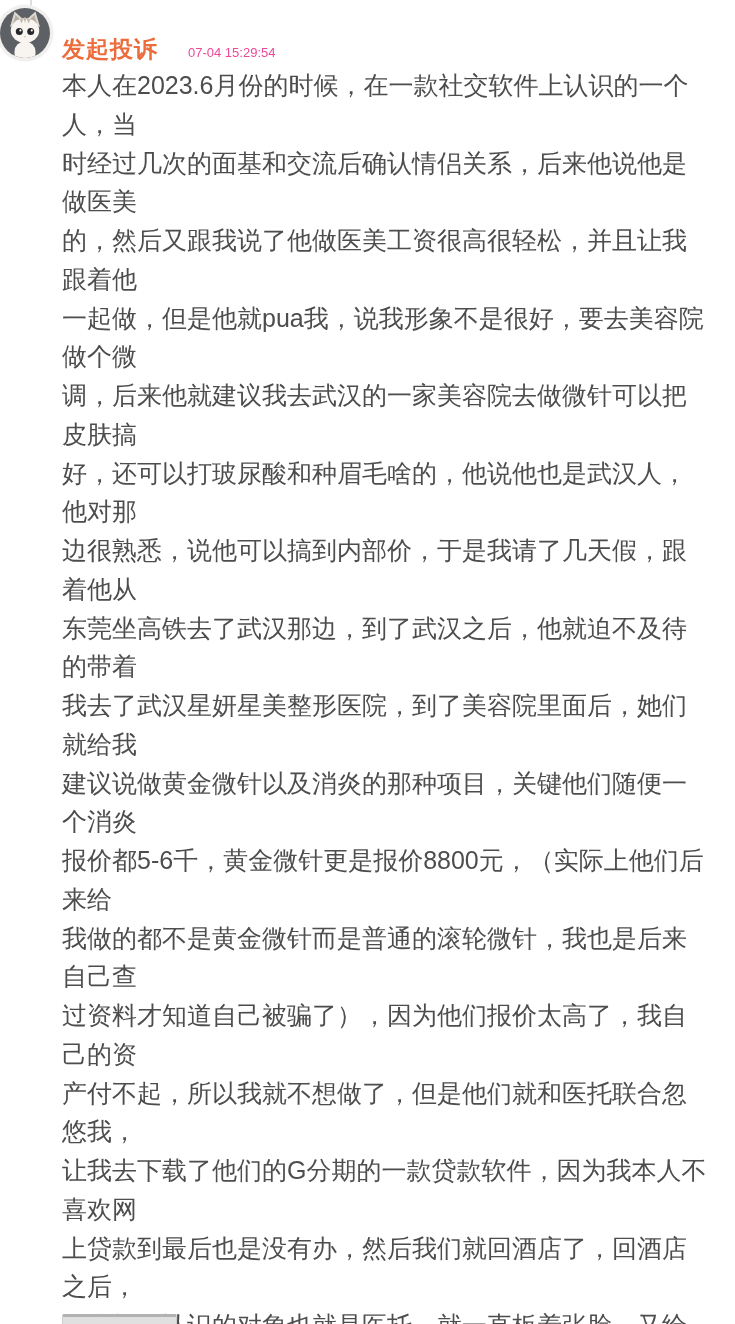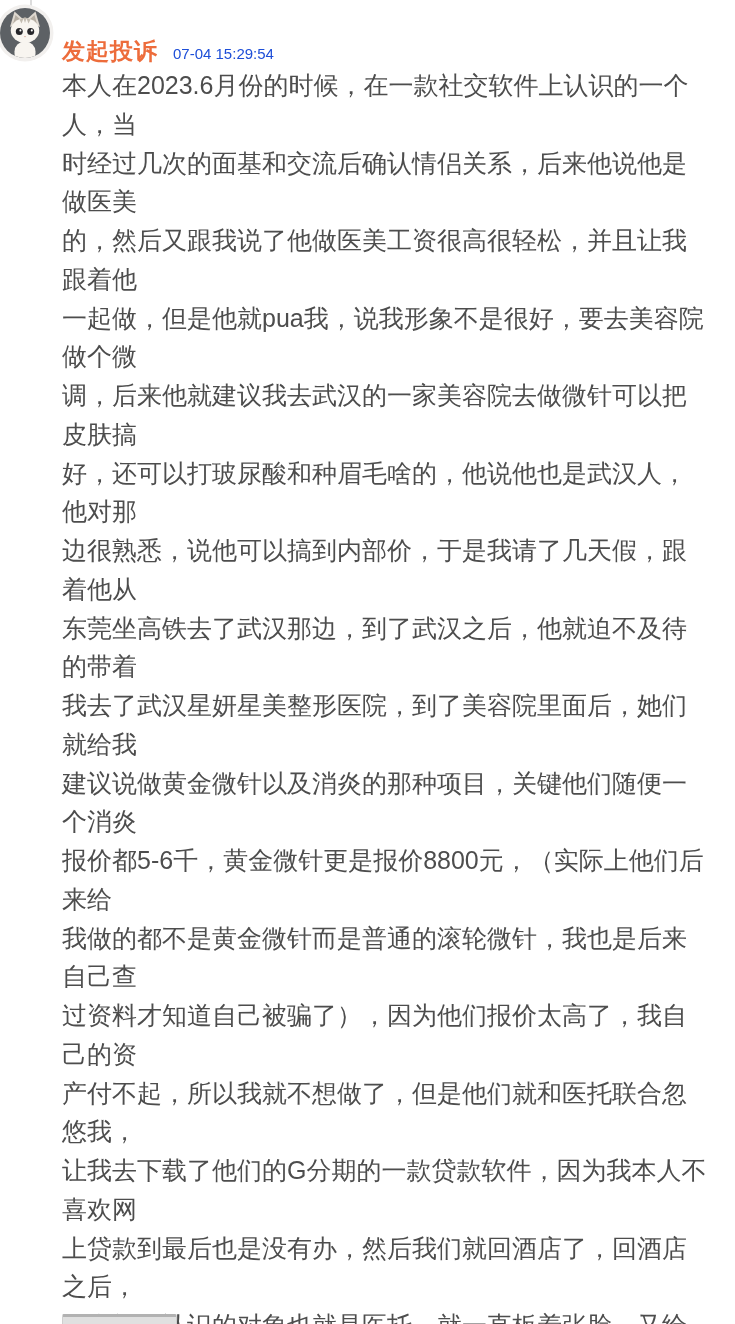--- a/index.html
+++ b/index.html
@@ -26,32 +26,32 @@
     width: 58px;
     height: 58px;
   }
   .avatar svg { display: block; width: 58px; height: 58px; }
   .header {
     position: absolute;
     left: 62px;
     top: 17px;
     display: flex;
     align-items: baseline;
-    gap: 15px;
+    gap: 30px;
     white-space: nowrap;
   }
   .action-label {
     font-size: 23px;
     font-weight: bold;
     color: #ed6c3b;
     letter-spacing: 1px;
   }
   .timestamp {
-    font-size: 15px;
-    color: #1d4ed8;
+    font-size: 13px;
+    color: #ec4899;
     margin-top: 28px;
   }
   .body-text {
     position: absolute;
     left: 62px;
     top: 66px;
     width: 645px;
     font-size: 25px;
     line-height: 38.75px;
     color: #4d4d4d;

